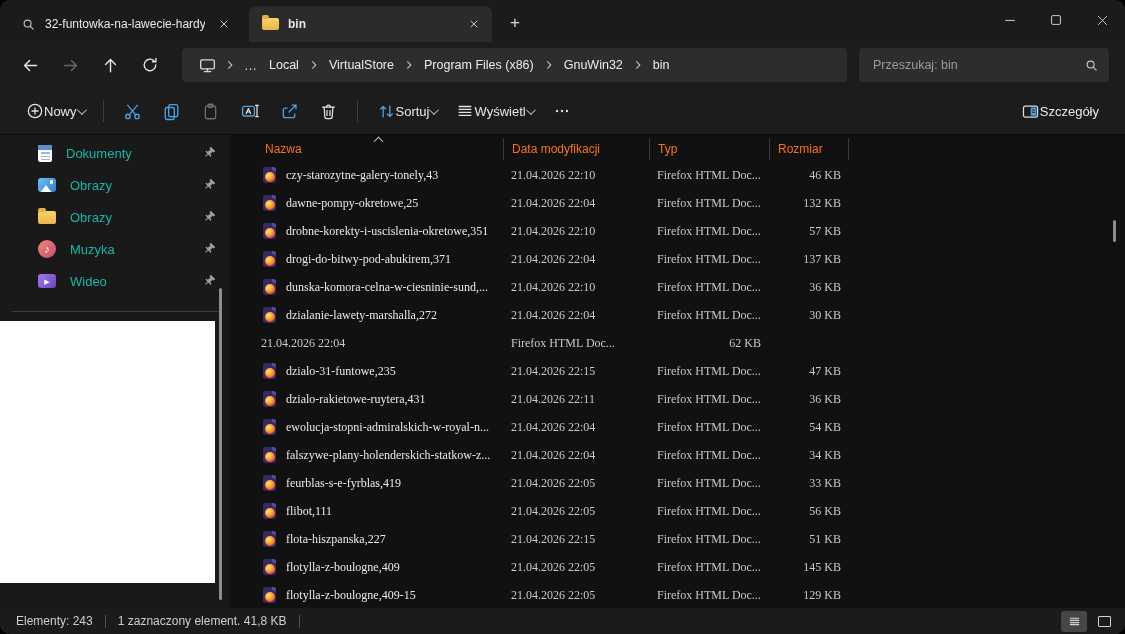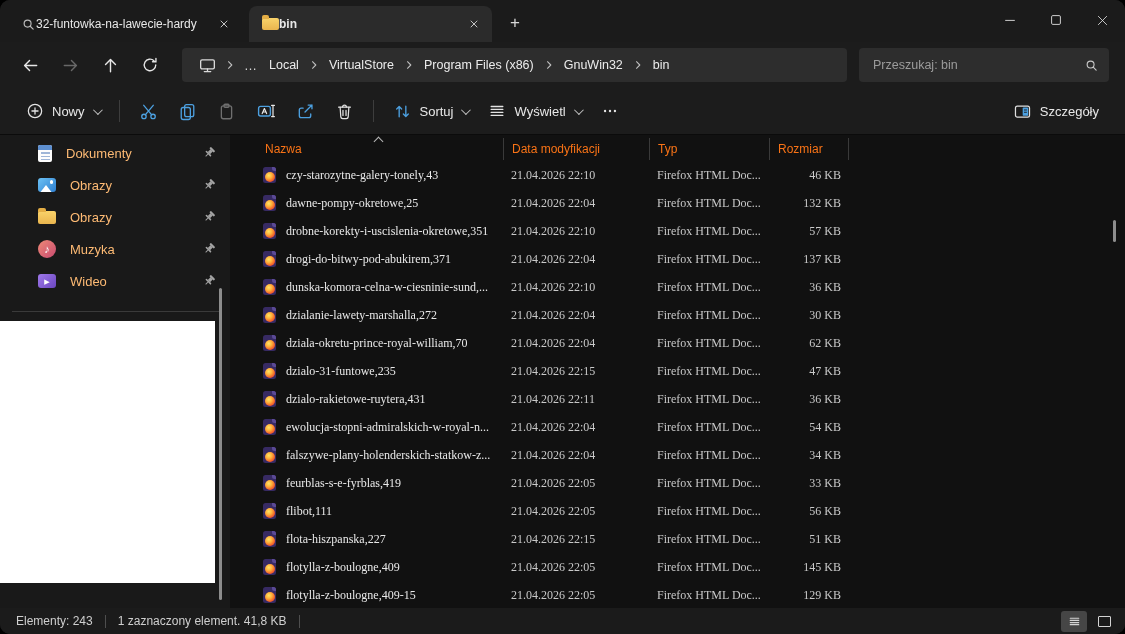--- a/index.html
+++ b/index.html
@@ -9,21 +9,21 @@
     font-family:"Liberation Sans","DejaVu Sans",sans-serif;
     -webkit-font-smoothing:antialiased;color:#e6e6e6;
   }
   svg{display:block;}
   .blue{color:#4ca0e0;}
   .dim{color:#6f6f6f;}
   .lt{color:#e3e3e3;}
 
   
   .tabbar{height:42px;display:flex;align-items:flex-end;padding-left:8px;position:relative;background:#1b1b1b;}
-  .tab{height:36px;display:flex;align-items:center;padding:0 8px 0 13px;border-radius:8px 8px 0 0;box-sizing:border-box;}
+  .tab{height:36px;display:flex;align-items:center;gap:9px;padding:0 8px 0 13px;border-radius:8px 8px 0 0;box-sizing:border-box;}
   .tab.inactive{width:234px;}
   .tab.active{width:243px;background:#2b2b2b;margin-left:7px;}
   .tab-label{flex:1;font-size:12px;color:#e8e8e8;white-space:nowrap;overflow:hidden;}
   .tab.active .tab-label{font-weight:700;}
   .tab-close{width:20px;height:20px;border-radius:4px;display:flex;align-items:center;justify-content:center;flex:none;}
   .newtab{width:30px;height:30px;margin-left:8px;margin-bottom:4px;display:flex;align-items:center;justify-content:center;font-size:17px;color:#d8d8d8;border-radius:4px;}
   .wincontrols{position:absolute;right:0;top:0;height:42px;display:flex;}
   .wc{width:46px;height:40px;display:flex;align-items:center;justify-content:center;}
 
   
@@ -32,30 +32,30 @@
   .crumbbar{flex:1;height:34px;background:#2d2d2d;border-radius:4px;display:flex;align-items:center;padding:0 6px 0 12px;margin:0 12px;overflow:hidden;}
   .crumb-seg{font-size:12.5px;color:#ececec;padding:0 6px;white-space:nowrap;}
   .crumb-sep{display:flex;align-items:center;padding:0 3px;}
   .crumb-ovf{font-size:13px;color:#d5d5d5;padding:0 5px;letter-spacing:1px;}
   .searchbox{width:250px;height:34px;background:#2d2d2d;border-radius:4px;display:flex;align-items:center;padding:0 10px 0 12px;box-sizing:border-box;flex:none;}
   .searchbox input{flex:1;background:transparent;border:none;outline:none;color:#0ea5e9;font-size:12.5px;font-family:inherit;}
   .searchbox input::placeholder{color:#9b9b9b;opacity:1;}
 
   
   .toolbar{height:46px;display:flex;align-items:center;padding:0 16px;border-bottom:1px solid #0b0b0b;}
-  .tbtn{display:flex;align-items:center;gap:8px;height:34px;padding:0 10px;border-radius:4px;color:#e8e8e8;font-size:13px;}
+  .tbtn{display:flex;align-items:center;height:34px;padding:0 10px;border-radius:4px;color:#e8e8e8;font-size:13px;}
   .tdiv{width:1px;height:22px;background:#3d3d3d;margin:0 9px;}
   .chev-down{width:6px;height:6px;border-right:1.4px solid #bdbdbd;border-bottom:1.4px solid #bdbdbd;transform:rotate(45deg) translateY(-2px);}
   .details-btn{margin-left:auto;align-items:center;}
 
   
   .main{position:absolute;top:135px;left:0;right:0;bottom:26px;background:#191919;display:flex;overflow:hidden;}
   .sidebar{width:230px;position:relative;padding-top:2px;box-sizing:border-box;flex:none;}
   .snav{height:32px;display:flex;align-items:center;padding:0 12px 0 38px;border-radius:4px;}
-  .snav .slabel{margin-left:14px;font-size:13px;color:#fdba74;flex:1;}
+  .snav .slabel{margin-left:14px;font-size:13px;color:#14b8a6;flex:1;}
   .pin{margin-right:2px;}
   .sdivider{position:absolute;left:12px;right:10px;top:176px;height:1px;background:#3a3a3a;}
   .white-overlay{position:absolute;left:0;top:186px;width:215px;height:262px;background:#ffffff;z-index:5;}
   .side-scroll{position:absolute;left:219px;top:153px;width:3px;height:312px;background:#8d8d8d;border-radius:2px;z-index:6;}
 
   
   .ico{flex:none;position:relative;}
   .ico-docs{width:14px;height:17px;background:#fdfdfd;border-radius:2px;}
   .ico-docs::before{content:"";position:absolute;left:0;top:0;width:14px;height:5px;background:#5d8fd0;border-radius:2px 2px 0 0;}
   .ico-docs::after{content:"";position:absolute;left:2.5px;right:2.5px;top:7px;height:8px;
@@ -479,24 +479,20 @@
             <div class="cname">
               <span class="ff"></span>
               <span>dzialanie-lawety-marshalla,272</span>
             </div>
             <div class="cdate">21.04.2026 22:04</div>
             <div class="ctype">Firefox HTML Doc...</div>
             <div class="csize">30 KB</div>
           </div>
 
           <div class="row">
-            <div class="cname">
-              <span class="ff"></span>
-              <span>dziala-okretu-prince-royal-william,70</span>
-            </div>
             <div class="cdate">21.04.2026 22:04</div>
             <div class="ctype">Firefox HTML Doc...</div>
             <div class="csize">62 KB</div>
           </div>
 
           <div class="row">
             <div class="cname">
               <span class="ff"></span>
               <span>dzialo-31-funtowe,235</span>
             </div>

